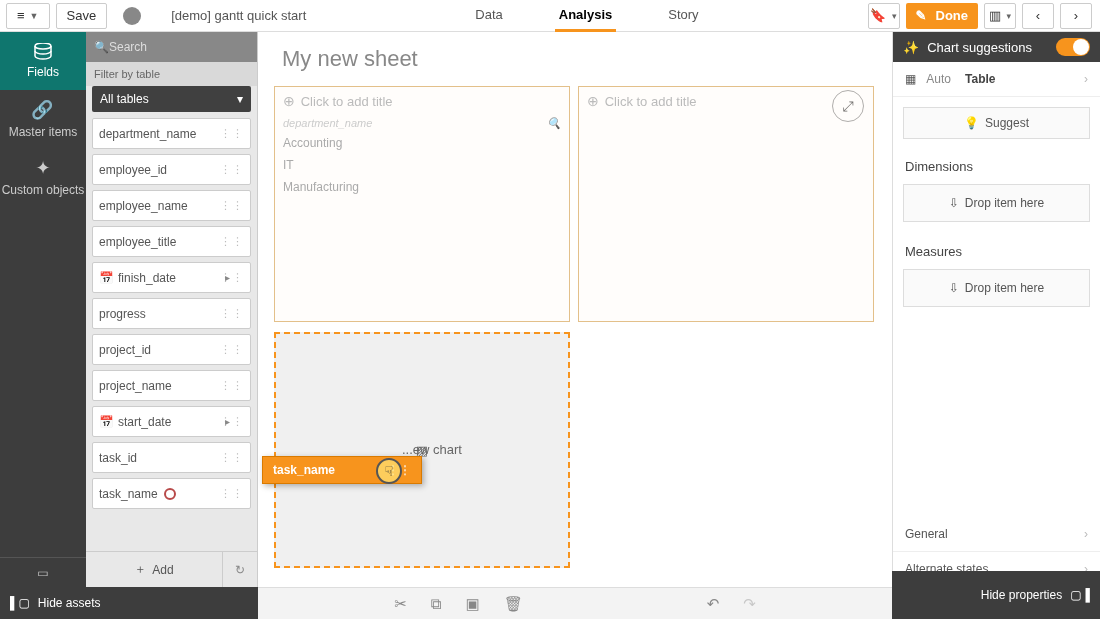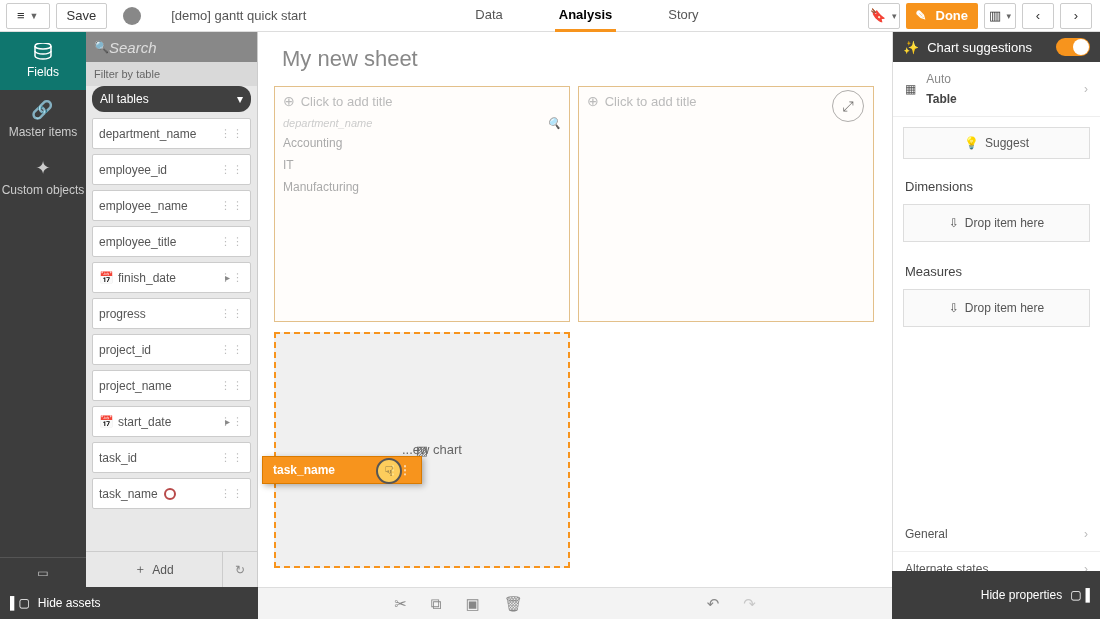--- a/index.html
+++ b/index.html
@@ -23,24 +23,24 @@
   
   .vnav{width:86px;background:#3d3d3d;color:#ccc;display:flex;flex-direction:column}
   .vnav-item{display:flex;flex-direction:column;align-items:center;justify-content:center;height:58px;gap:4px;font-size:12px;cursor:pointer}
   .vnav-item.active{background:#0f766e;color:#fff}
   .vnav-ic{font-size:18px}
   .vnav-spacer{flex:1}
   .vnav-bottom{height:30px;display:flex;align-items:center;justify-content:center;border-top:1px solid #555}
   
   .fields{width:172px;background:#e8e8e8;border-right:1px solid #ccc;display:flex;flex-direction:column}
   .search{height:30px;background:#888;display:flex;align-items:center;padding:0 8px;color:#eee}
-  .search input{flex:1;background:transparent;border:none;outline:none;color:#eee;font-style:italic;font-size:15px}
+  .search input{flex:1;background:transparent;border:none;outline:none;color:#eee;font-size:12px}
   .search input::placeholder{color:#ddd}
   .filterlbl{padding:6px 8px;font-size:11px;color:#666;background:#d9d9d9}
-  .tables-sel{margin:0 6px 6px;height:26px;background:#404040;color:#fff;display:flex;align-items:center;padding:0 8px;font-size:12px;border-radius:12px;justify-content:space-between}
+  .tables-sel{margin:0 6px 6px;height:26px;background:#404040;color:#fff;display:flex;align-items:center;padding:0 8px;font-size:12px;border-radius:2px;justify-content:space-between}
   .field-list{flex:1;overflow:hidden;padding:0 6px}
   .field{height:31px;background:#fff;border:1px solid #ccc;border-radius:2px;margin-bottom:5px;display:flex;align-items:center;padding:0 6px;font-size:12px;color:#555;position:relative}
   .field .grip{margin-left:auto;color:#bbb;font-size:11px;letter-spacing:1px}
   .field .cal{margin-right:4px;font-size:12px;color:#888}
   .field .chev{position:absolute;right:20px;color:#888;font-size:10px}
   .ring{width:12px;height:12px;border:2px solid #b84a4a;border-radius:50%;display:inline-block;margin-left:6px}
   .add-row{height:36px;display:flex;align-items:center;border-top:1px solid #ccc}
   .add-btn{flex:1;display:flex;align-items:center;justify-content:center;gap:6px;color:#555;height:100%;border-right:1px solid #ccc;cursor:pointer}
   .refresh{width:34px;display:flex;align-items:center;justify-content:center;color:#888;cursor:pointer}
   
@@ -58,21 +58,21 @@
   .drag-chip{position:absolute;top:424px;left:4px;width:160px;height:28px;background:#f7941d;border:1px solid #d97a00;color:#fff;font-weight:bold;font-size:12px;display:flex;align-items:center;padding:0 10px;box-shadow:2px 2px 6px rgba(0,0,0,.3)}
   .drag-chip .grip{margin-left:auto;opacity:.7}
   .cursor{position:absolute;top:426px;left:118px;width:26px;height:26px;border:2px solid #555;border-radius:50%;background:rgba(255,230,120,.7);display:flex;align-items:center;justify-content:center;font-size:14px}
   
   .rpanel{width:208px;border-left:1px solid #ddd;display:flex;flex-direction:column}
   .rhead{height:30px;background:#404040;color:#fff;display:flex;align-items:center;padding:0 10px;gap:8px;font-size:13px}
   .toggle{margin-left:auto;width:34px;height:18px;background:#f7941d;border-radius:9px;position:relative}
   .toggle .knob{width:16px;height:16px;background:#fff;border-radius:50%;position:absolute;top:1px;right:1px}
   .rrow{padding:10px 12px;border-bottom:1px solid #eee;display:flex;align-items:center;gap:10px;font-size:12px;color:#555}
   .rrow .chev{margin-left:auto;color:#bbb}
-  .auto-table{display:flex;flex-direction:column;gap:6px}
+  .auto-table{display:flex;flex-direction:row;gap:14px}
   .auto-table .top{color:#888}
   .auto-table .bot{font-weight:bold;color:#444}
   .suggest-btn{margin:10px;height:32px;border:1px solid #ddd;display:flex;align-items:center;justify-content:center;gap:6px;color:#555;font-size:12px;background:#fafafa;cursor:pointer}
   .sect{padding:10px 12px 4px;font-weight:normal;font-size:13px;color:#444}
   .drop-target{margin:6px 10px 12px;height:38px;border:1px solid #ddd;display:flex;align-items:center;justify-content:center;gap:6px;color:#555;font-size:12px;background:#fafafa}
   .rflex{flex:1}
   
   .bot-left{position:absolute;bottom:0;left:0;height:32px;width:258px;background:#3d3d3d;color:#fff;display:flex;align-items:center;padding:0 10px;gap:8px;font-size:12px}
   .bot-mid{position:absolute;bottom:0;left:258px;right:208px;height:32px;background:#f3f3f3;border-top:1px solid #ddd;display:flex;align-items:center;justify-content:center;gap:24px;color:#888;font-size:15px}
   .bot-mid .grp{display:flex;gap:24px}

